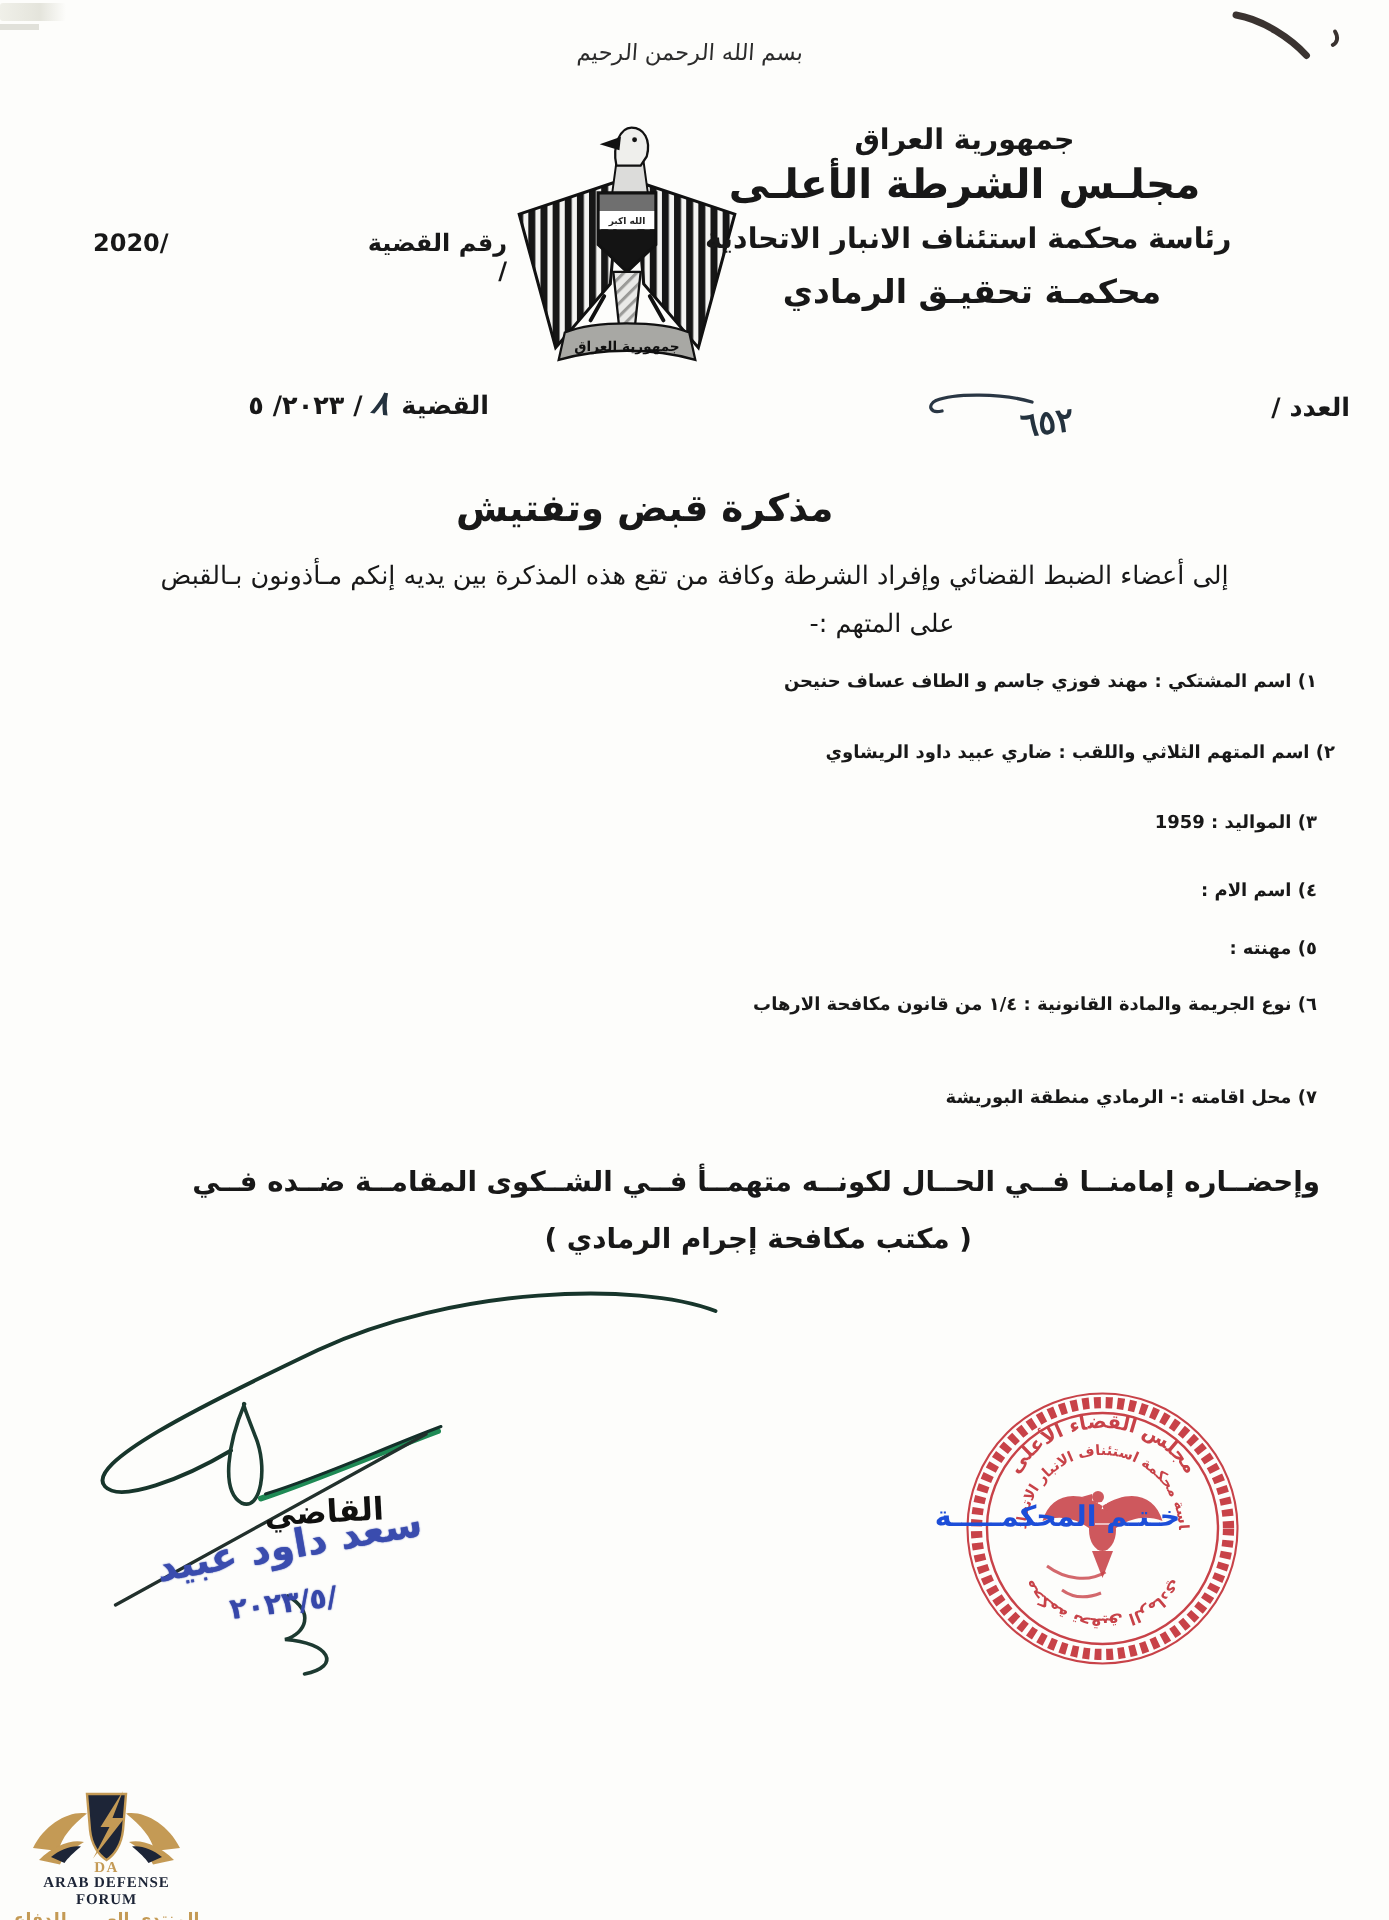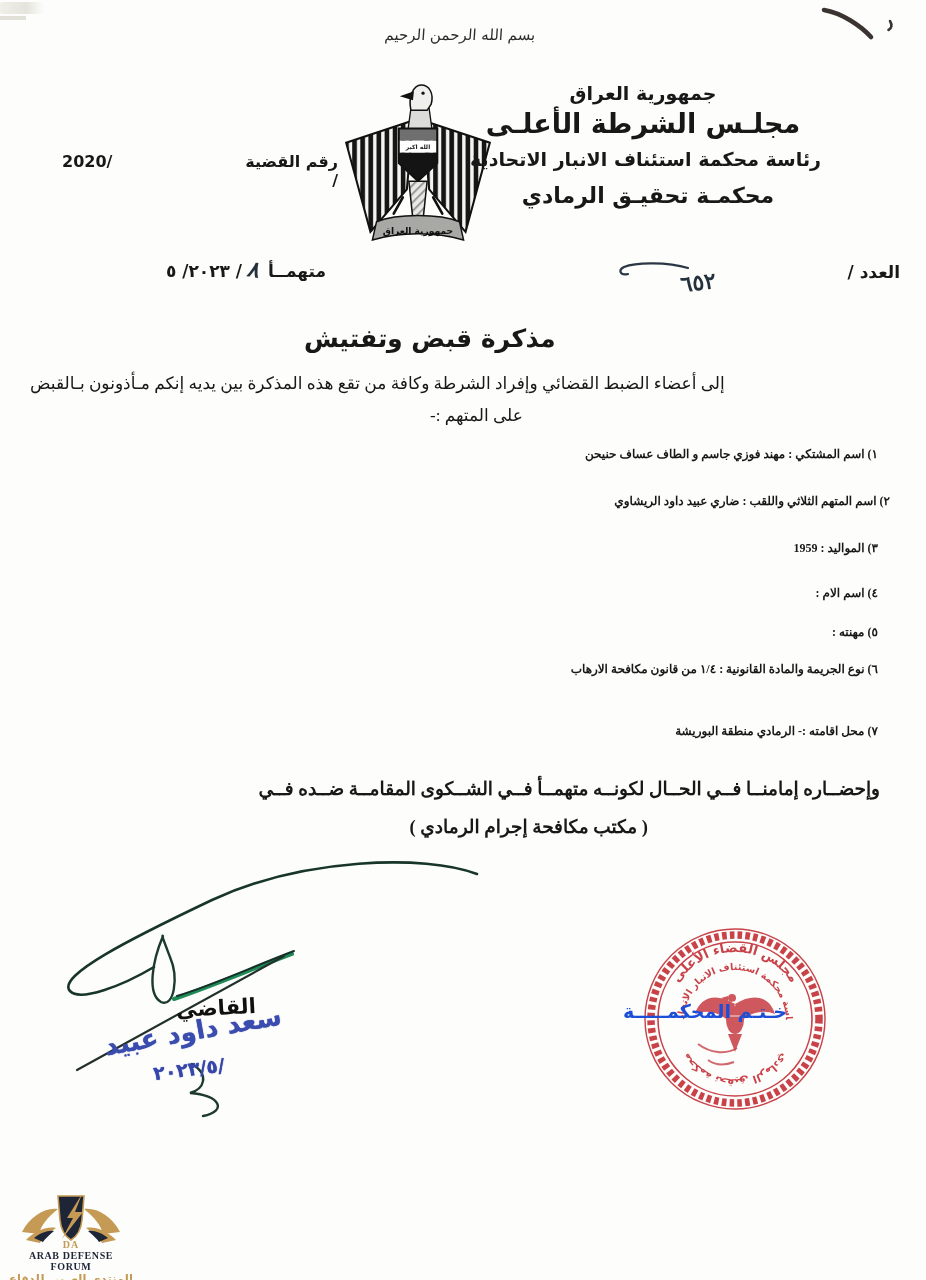--- a/index.html
+++ b/index.html
@@ -3,21 +3,21 @@
 <meta charset="utf-8">
 <style>
   html,body{margin:0;padding:0;background:#ffffff;}
   #page{
     position:relative;width:926px;height:1280px;background:#fdfdfb;overflow:hidden;
     font-family:"DejaVu Sans",sans-serif;color:#181818;
   }
   .abs{position:absolute;}
   .ar{direction:rtl;unicode-bidi:isolate;font-family:"DejaVu Sans",sans-serif;}
   .center{text-align:center;}
-  .right{text-align:left;font-family:Liberation Serif, serif;}
+  .right{text-align:center;}
   .b{font-weight:bold;}
   
   .bismillah{font-size:15px;color:#2c2c2c;letter-spacing:.5px;transform:skewX(-4deg);}
   .h-country{font-size:19px;}
   .h-council{font-size:27px;letter-spacing:.5px;}
   .h-appeal{font-size:19px;}
   .h-invest{font-size:22px;}
   .fieldrow{font-size:16px;font-weight:bold;}
   .handwrite{font-family:"DejaVu Serif",serif;font-weight:bold;color:#24323e;}
   
@@ -95,21 +95,21 @@
   <div class="abs ar fieldrow" style="left:238px;top:152px;width:100px;">رقم القضية /</div>
   <div class="abs fieldrow" style="left:62px;top:152px;width:85px;direction:ltr;">2020/</div>
 
   <div class="abs ar fieldrow" style="left:824px;top:262px;width:76px;font-size:17px;">العدد /</div>
   <div class="abs handwrite" style="left:680px;top:264px;width:120px;font-size:22px;transform:rotate(-7deg);direction:ltr;letter-spacing:4px;">٦٥٢</div>
   <svg class="abs" style="left:618px;top:258px;" width="80" height="30" viewBox="0 0 80 30">
     <path d="M 70 10 C 50 4, 18 4, 6 9 C 0 12, 2 18, 10 16" stroke="#2a3744" stroke-width="2.2" fill="none" stroke-linecap="round"></path>
   </svg>
 
   <div class="abs" style="left:50px;top:256px;width:276px;display:flex;direction:rtl;align-items:baseline;gap:7px;justify-content:flex-start;">
-    <span class="ar fieldrow" style="font-size:17px;">متهمــأ</span>
+    <span class="ar fieldrow" style="font-size:17px;">القضية</span>
     <span class="handwrite" style="font-size:22px;display:inline-block;transform:rotate(9deg) skewX(-10deg);">٨</span>
     <span class="fieldrow" style="direction:ltr;font-size:17px;letter-spacing:1px;">٢٠٢٣/ ٥ /</span>
   </div>
 
   <div class="abs ar center doc-title" style="left:300px;top:324px;width:260px;">مذكرة قبض وتفتيش</div>
 
   <div class="abs ar right intro" style="left:30px;top:372px;width:866px;">إلى أعضاء الضبط القضائي وإفراد الشرطة وكافة من تقع هذه المذكرة بين يديه إنكم مـأذونون  بـالقبض</div>
   <div class="abs ar right intro" style="left:430px;top:404px;width:316px;">على المتهم :-</div>
 
   <div class="abs ar right item" style="right:48px;top:447px;">١) اسم المشتكي :  مهند فوزي جاسم و الطاف عساف حنيحن</div>

